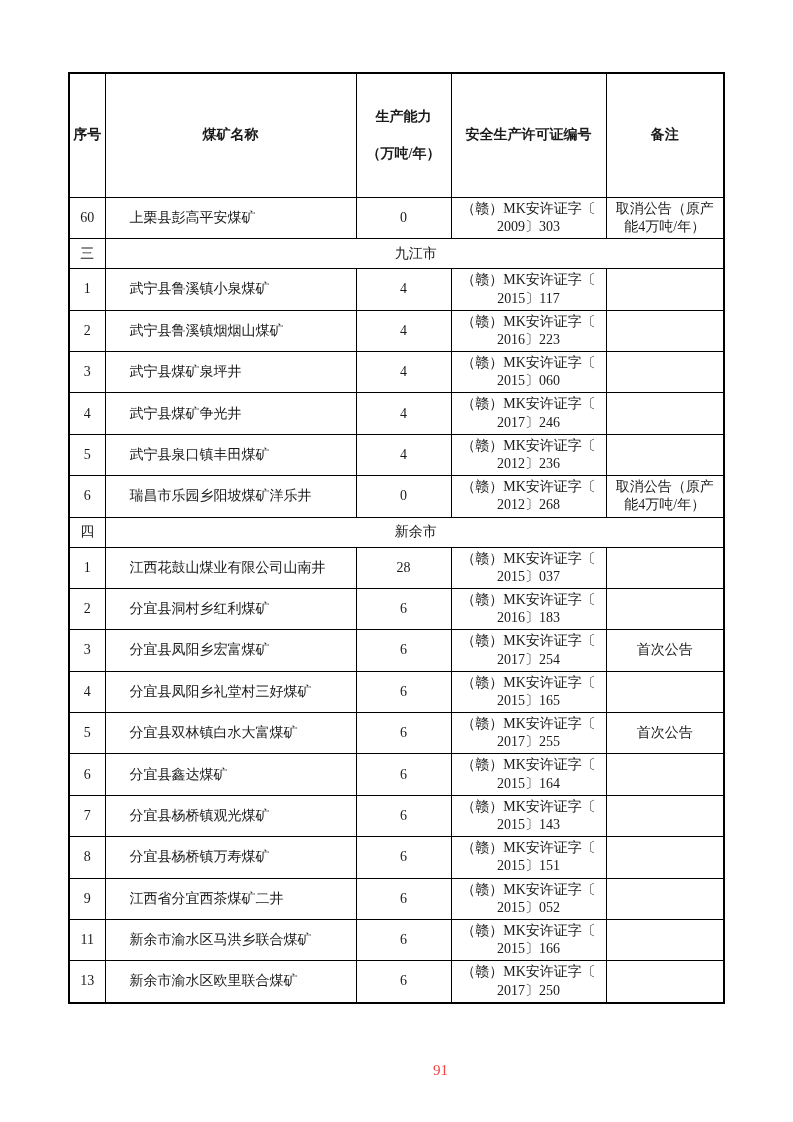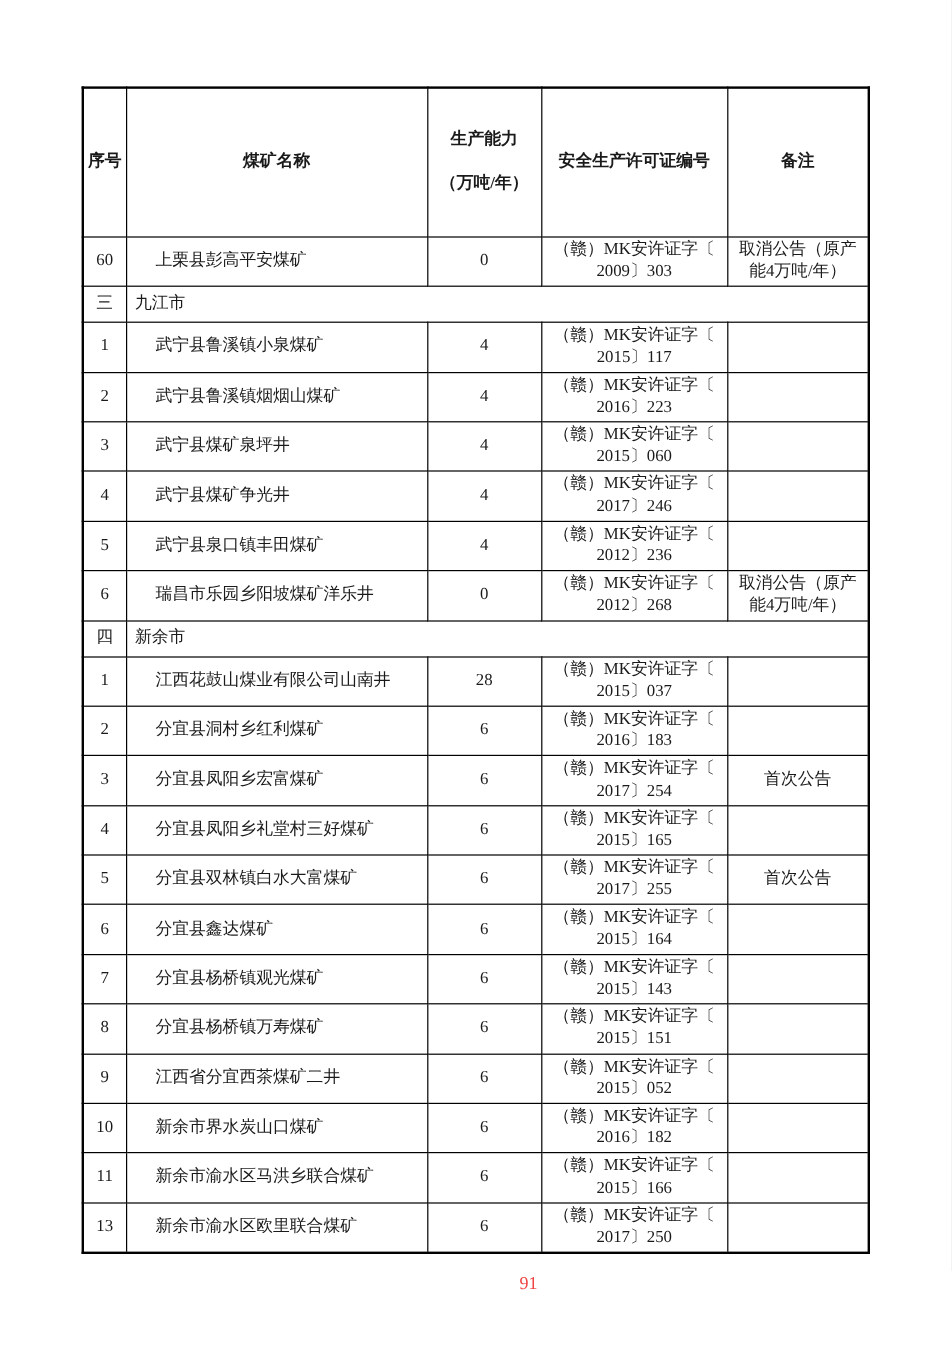--- a/index.html
+++ b/index.html
@@ -46,21 +46,21 @@
     height: 38px;
     padding: 16px 2px;
   }
   .mine-table td.cell-name {
     text-align: left;
     padding-left: 24px;
   }
   .mine-table tr.data-row { height: 40px; }
   .mine-table tr.section-row { height: 30px; }
   .mine-table tr.section-row td.cell-section-name {
-    text-align: left;
+    text-align: center;
     padding-left: 7px;
   }
   .page-number {
     position: absolute;
     left: 0;
     top: 1062px;
     width: 100%;
     text-align: center;
     font-size: 15px;
     color: #ef4444;
@@ -225,28 +225,20 @@
         </tr>
         <tr class="data-row">
           <td class="cell-index">9</td>
           <td class="cell-name">江西省分宜西茶煤矿二井</td>
           <td class="cell-capacity">6</td>
           <td class="cell-license">（赣）MK安许证字〔
 2015〕052</td>
           <td class="cell-remark"></td>
         </tr>
         <tr class="data-row">
-          <td class="cell-index">10</td>
-          <td class="cell-name">新余市界水炭山口煤矿</td>
-          <td class="cell-capacity">6</td>
-          <td class="cell-license">（赣）MK安许证字〔
-2016〕182</td>
-          <td class="cell-remark"></td>
-        </tr>
-        <tr class="data-row">
           <td class="cell-index">11</td>
           <td class="cell-name">新余市渝水区马洪乡联合煤矿</td>
           <td class="cell-capacity">6</td>
           <td class="cell-license">（赣）MK安许证字〔
 2015〕166</td>
           <td class="cell-remark"></td>
         </tr>
         <tr class="data-row">
           <td class="cell-index">13</td>
           <td class="cell-name">新余市渝水区欧里联合煤矿</td>

